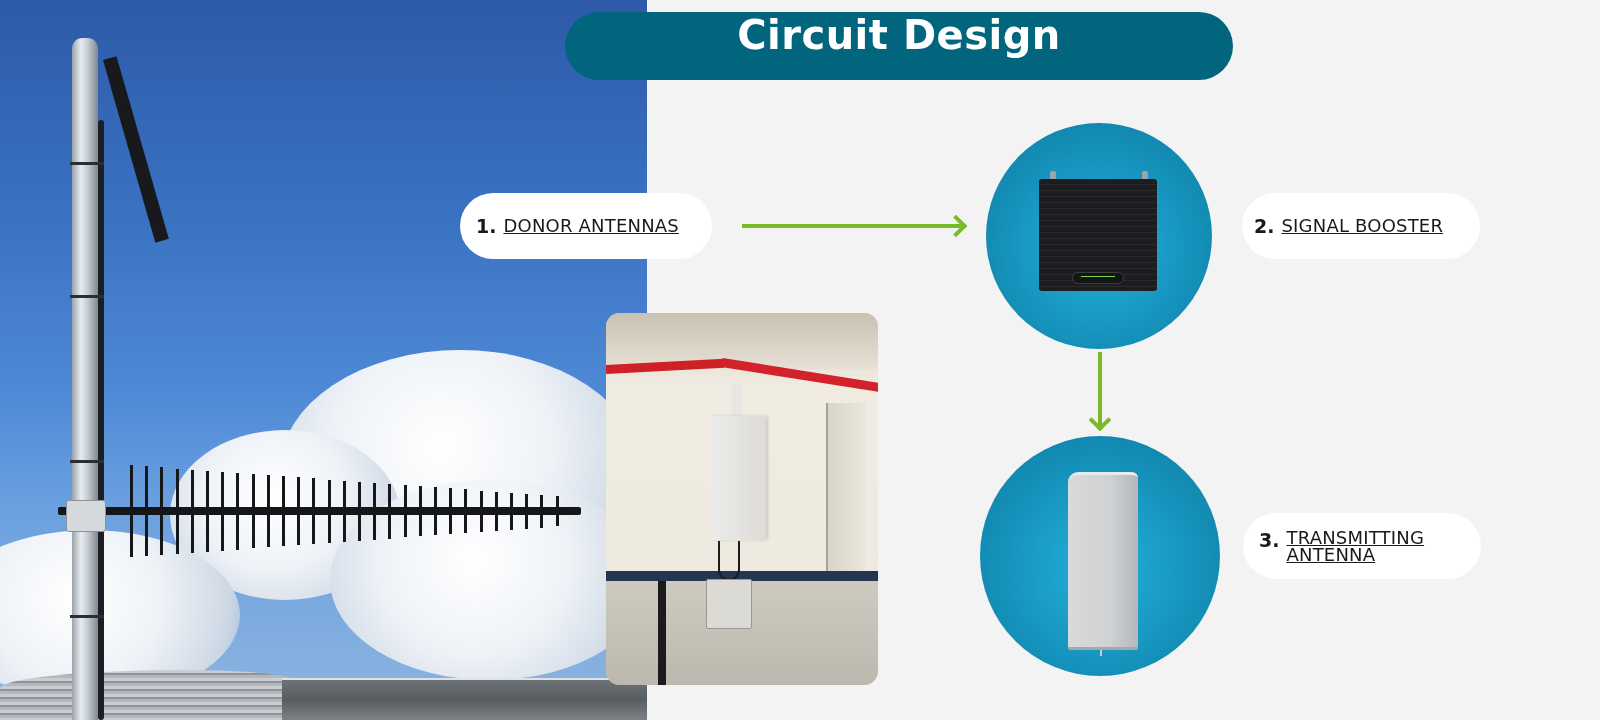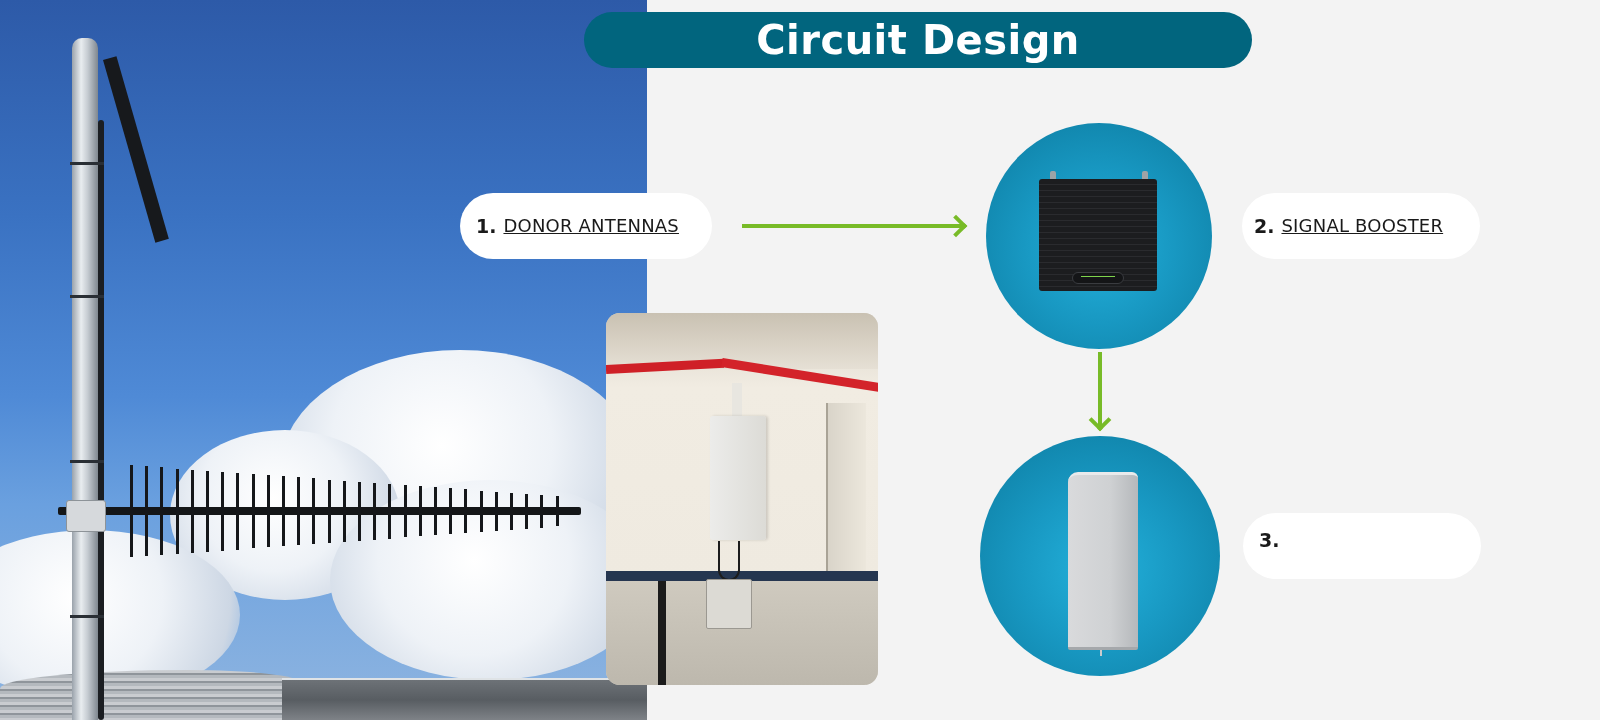--- a/index.html
+++ b/index.html
@@ -49,23 +49,23 @@
     background: #141618; border-radius: 2px;
   }
   .yagi-el { position: absolute; width: 3px; background: #15171a; }
   .bracket {
     position: absolute; left: 66px; top: 500px; width: 40px; height: 32px;
     background: #d6d9dc; border: 1px solid #8d9398; border-radius: 3px;
   }
 
   
   .title-pill {
-    position: absolute; left: 584px; top: 12px; width: 668px; height: 56px;
+    position: absolute; left: 565px; top: 12px; width: 668px; height: 68px;
     background: #01657e; border-radius: 34px;
-    display: flex; align-items: center; justify-content: center;
+    display: flex; justify-content: center;
   }
   .title-pill h1 {
     color: #ffffff; font-size: 40px; font-weight: 700; letter-spacing: 0.5px;
     font-family: "DejaVu Sans", "Liberation Sans", sans-serif;
   }
 
   
   .step-pill {
     position: absolute; background: #ffffff; border-radius: 34px;
     display: flex; align-items: center; padding-left: 16px;
@@ -228,20 +228,24 @@
 
 <div class="arrow-v"></div>
 
 <div class="circle" id="circle-antenna">
   <div class="antenna-panel"></div>
   <div class="antenna-foot"></div>
 </div>
 
 <div class="step-pill" id="step3">
   <span class="step-num">3.</span>
+  <span class="step-label">
+    <span>TRANSMITTING</span><br>
+    <span>ANTENNA</span>
+  </span>
 </div>
 
 <div class="photo-card">
   <div class="pc-ceiling"></div>
   <div class="pc-pipe-a"></div>
   <div class="pc-pipe-b"></div>
   <div class="pc-column"></div>
   <div class="pc-lower"></div>
   <div class="pc-stripe"></div>
   <div class="pc-dark-line"></div>

